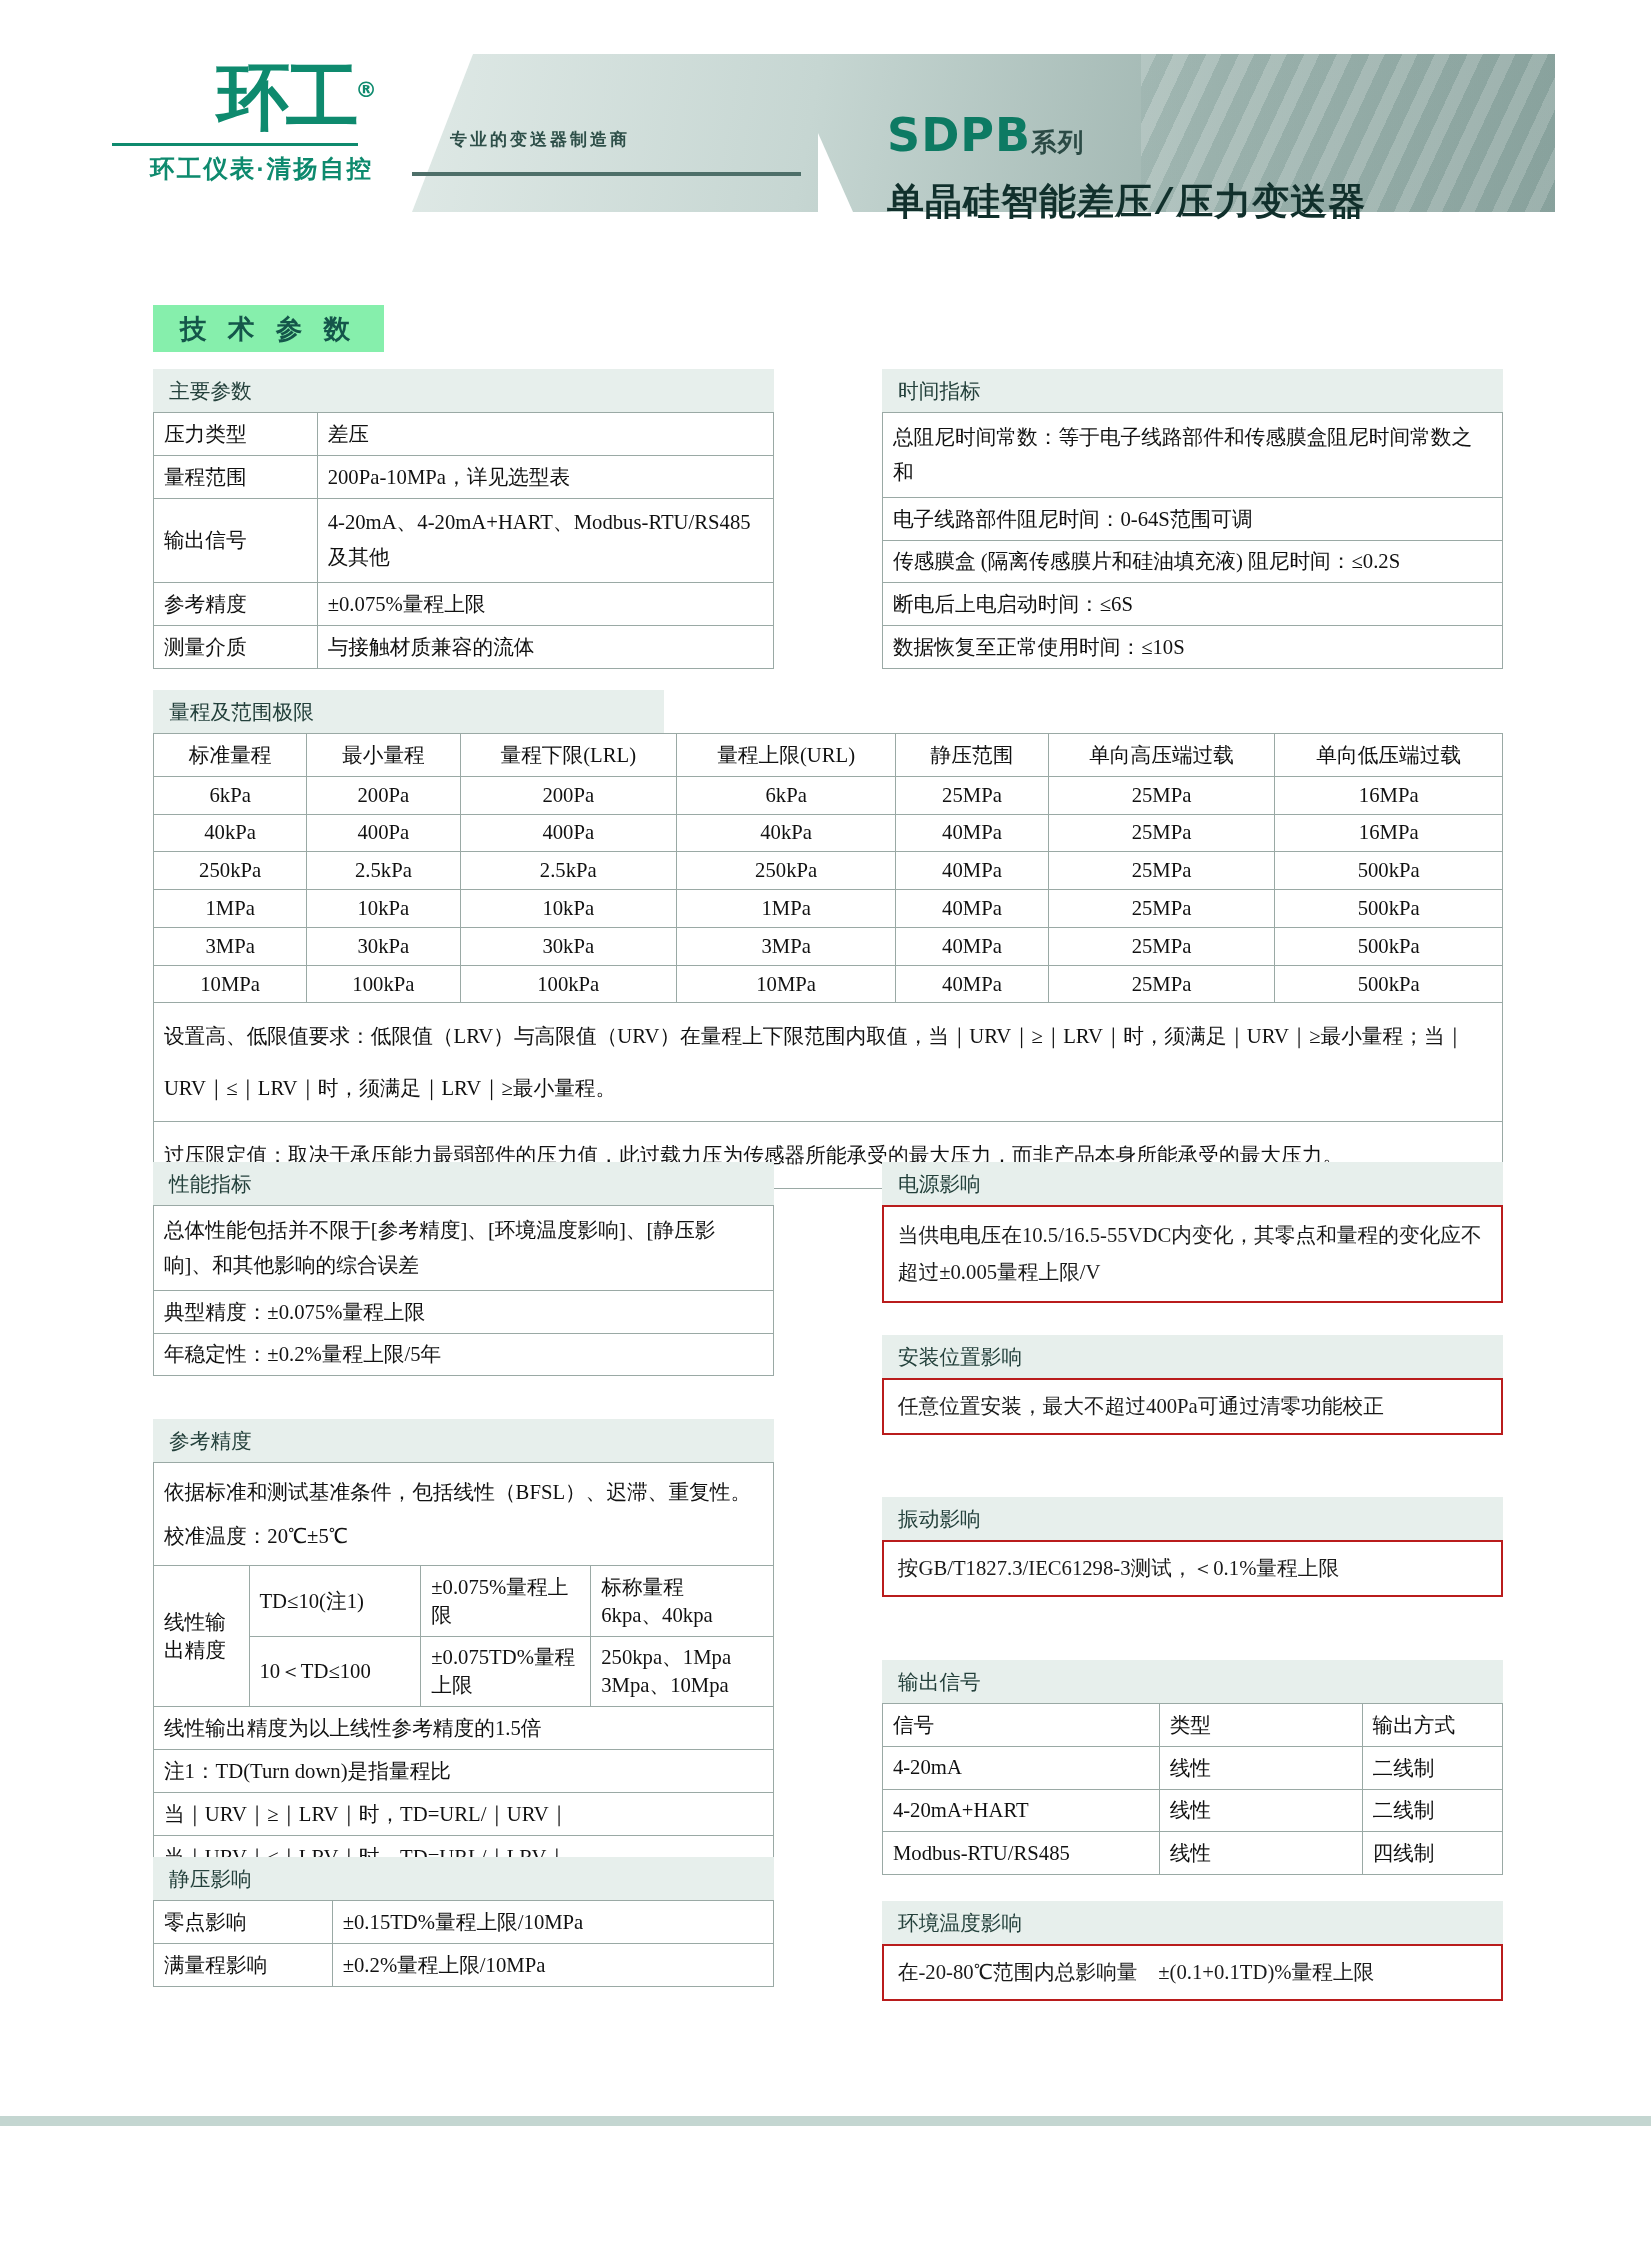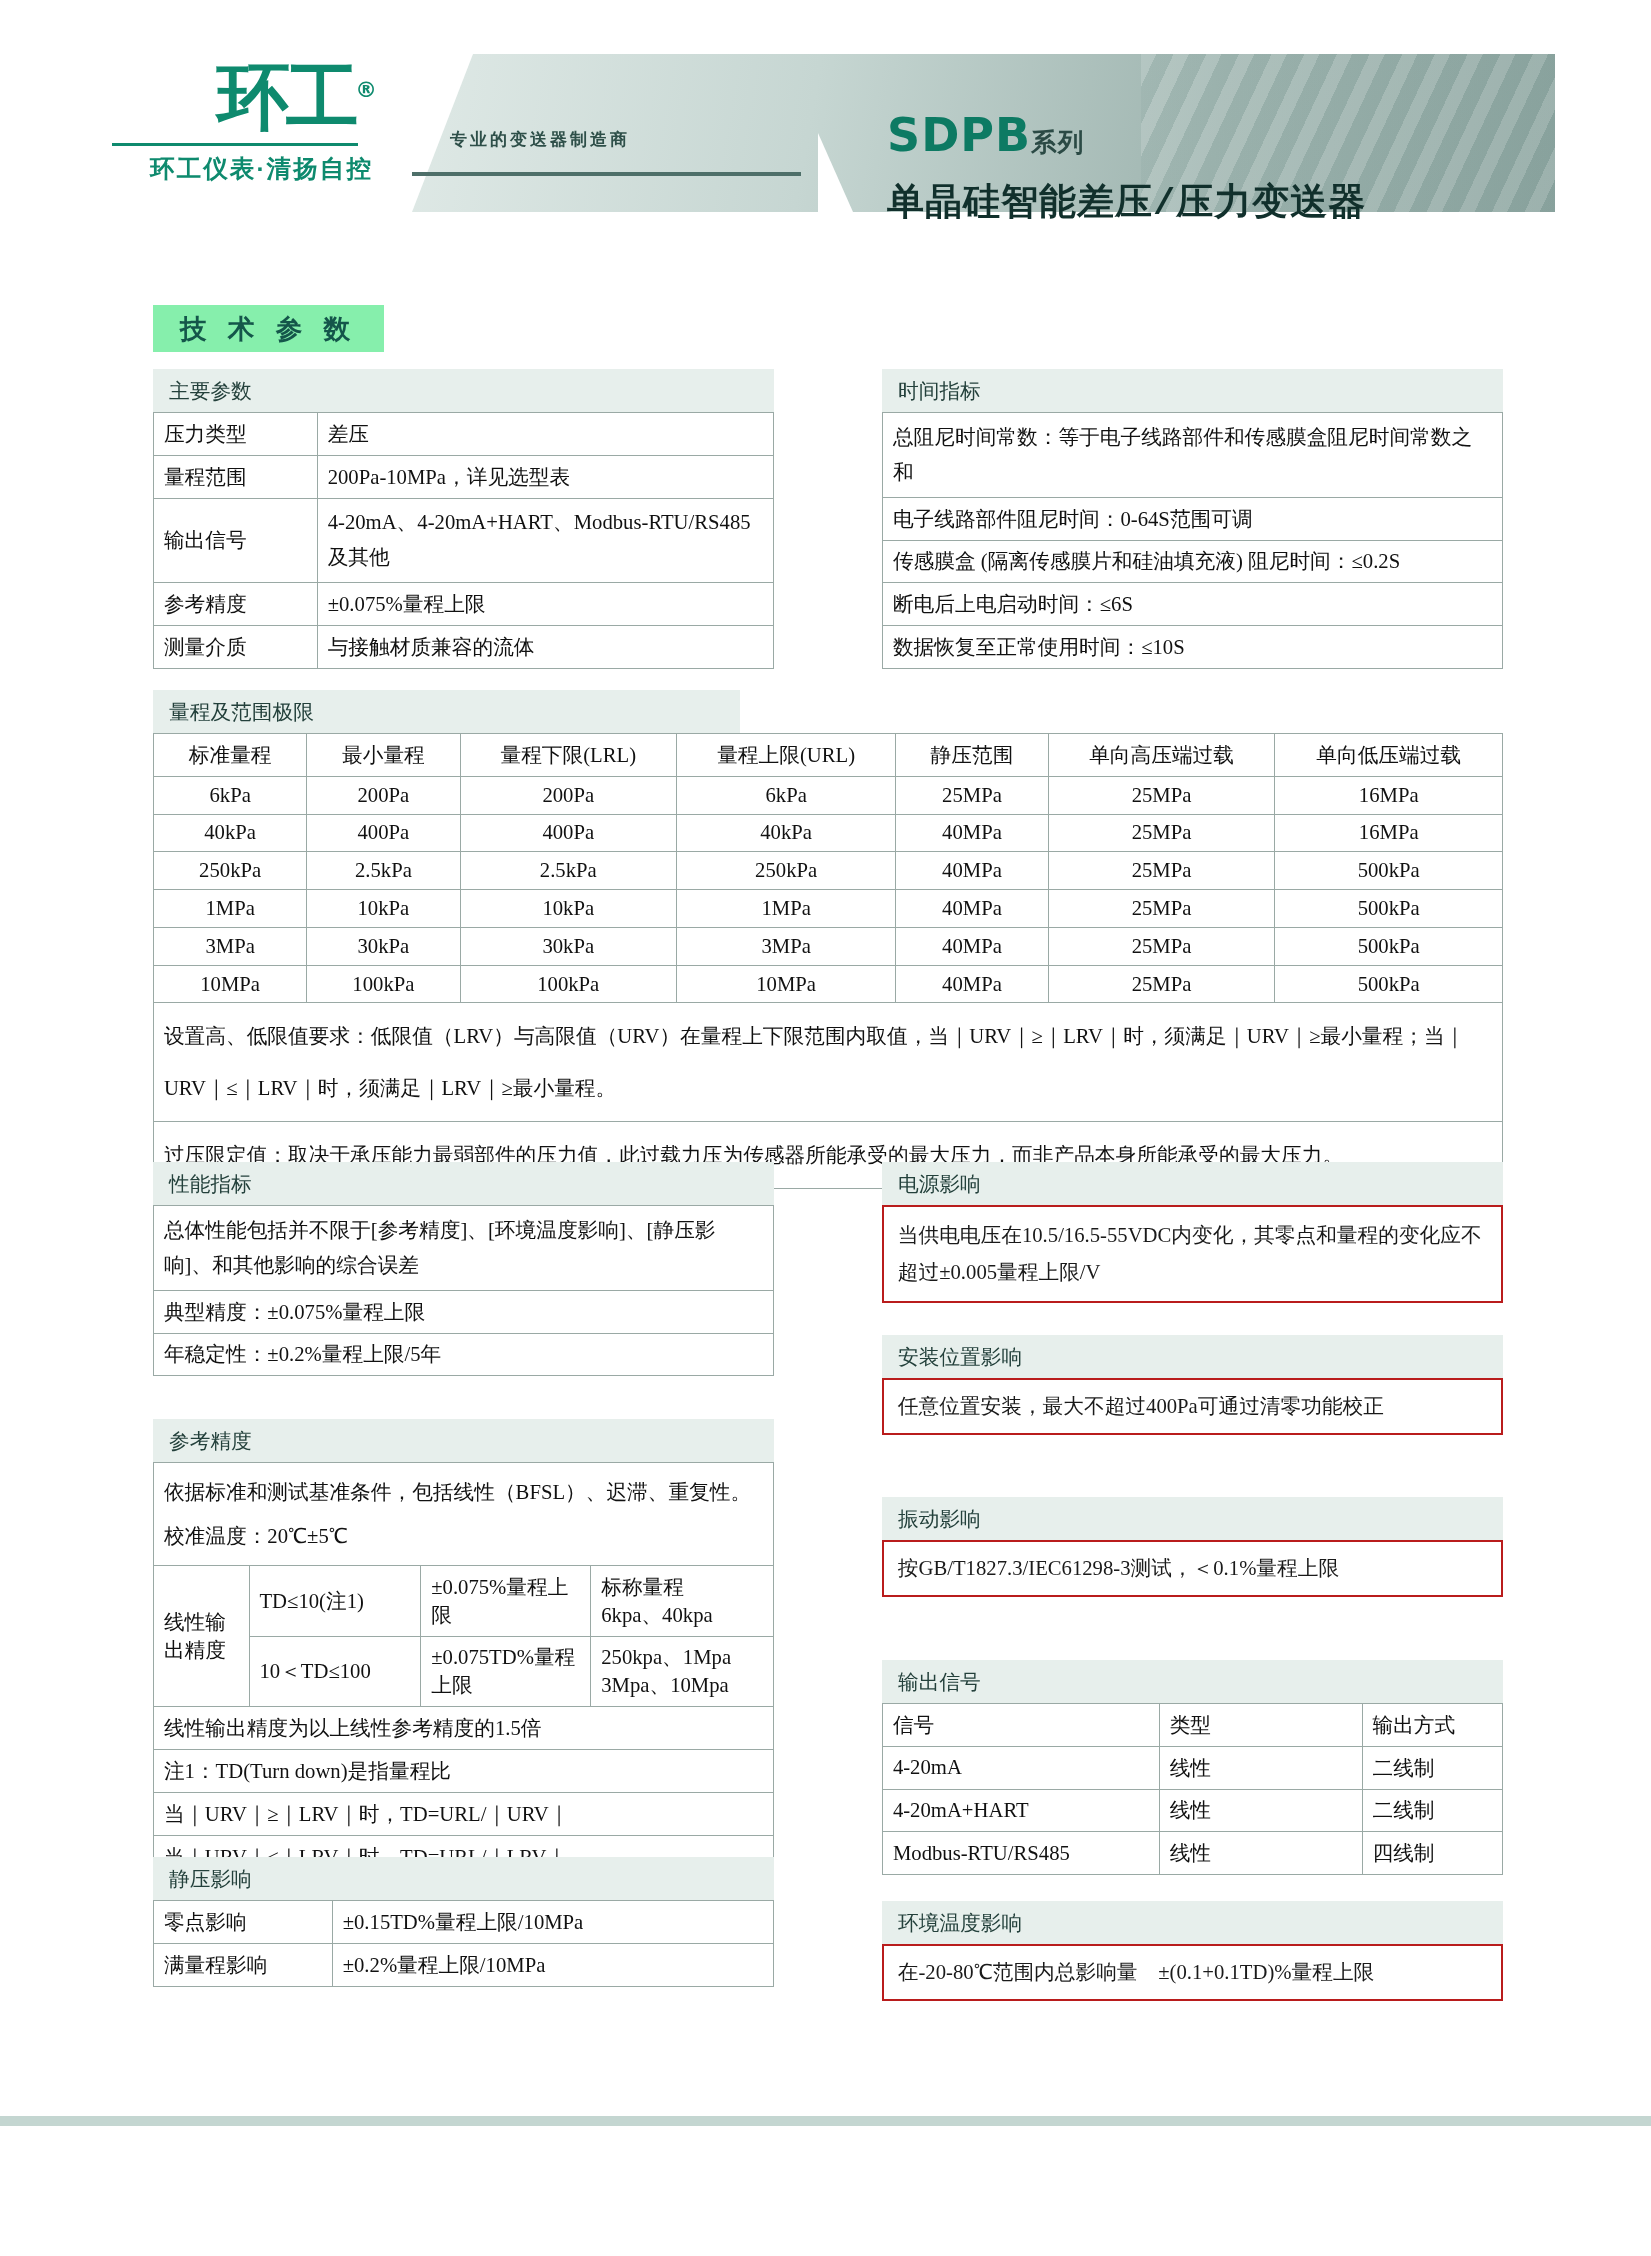--- a/index.html
+++ b/index.html
@@ -187,21 +187,21 @@
             <td>断电后上电启动时间：≤6S</td>
           </tr>
       <tr>
             <td>数据恢复至正常使用时间：≤10S</td>
           </tr>
     </tbody>
       </table>
   </div>
 
   <div id="blk-range">
-    <div class="blk-head" style="width:587px">量程及范围极限</div>
+    <div class="blk-head" style="width:511px">量程及范围极限</div>
     <table class="t ctr">
       <tbody>
           <tr>
         <td>标准量程</td>
         <td>最小量程</td>
         <td>量程下限(LRL)</td>
         <td>量程上限(URL)</td>
         <td>静压范围</td>
         <td>单向高压端过载</td>
         <td>单向低压端过载</td>

